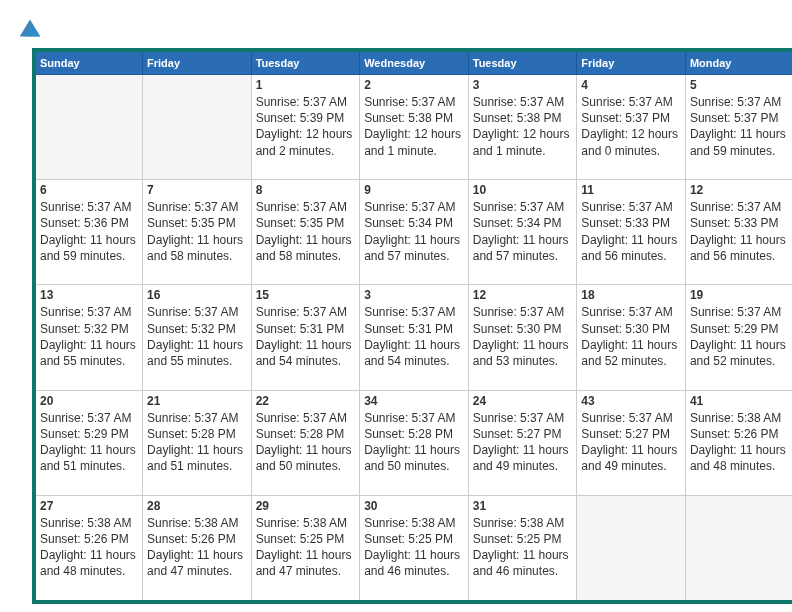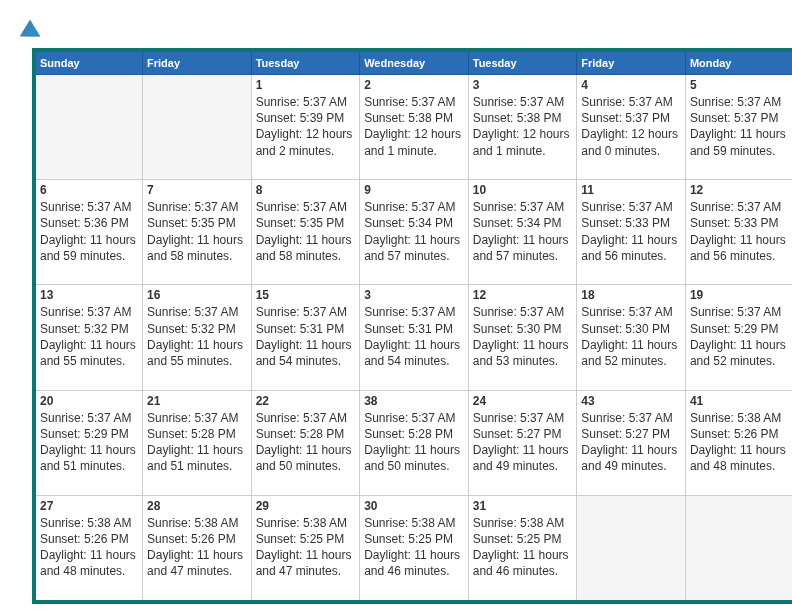--- a/index.html
+++ b/index.html
@@ -224,21 +224,21 @@
           </td>
           <td>
             <div class="day-number">21</div>
             <div class="day-info">Sunrise: 5:37 AM<br>Sunset: 5:28 PM<br>Daylight: 11 hours and 51 minutes.</div>
           </td>
           <td>
             <div class="day-number">22</div>
             <div class="day-info">Sunrise: 5:37 AM<br>Sunset: 5:28 PM<br>Daylight: 11 hours and 50 minutes.</div>
           </td>
           <td>
-            <div class="day-number">38</div>
+            <div class="day-number">34</div>
             <div class="day-info">Sunrise: 5:37 AM<br>Sunset: 5:28 PM<br>Daylight: 11 hours and 50 minutes.</div>
           </td>
           <td>
             <div class="day-number">24</div>
             <div class="day-info">Sunrise: 5:37 AM<br>Sunset: 5:27 PM<br>Daylight: 11 hours and 49 minutes.</div>
           </td>
           <td>
             <div class="day-number">43</div>
             <div class="day-info">Sunrise: 5:37 AM<br>Sunset: 5:27 PM<br>Daylight: 11 hours and 49 minutes.</div>
           </td>

